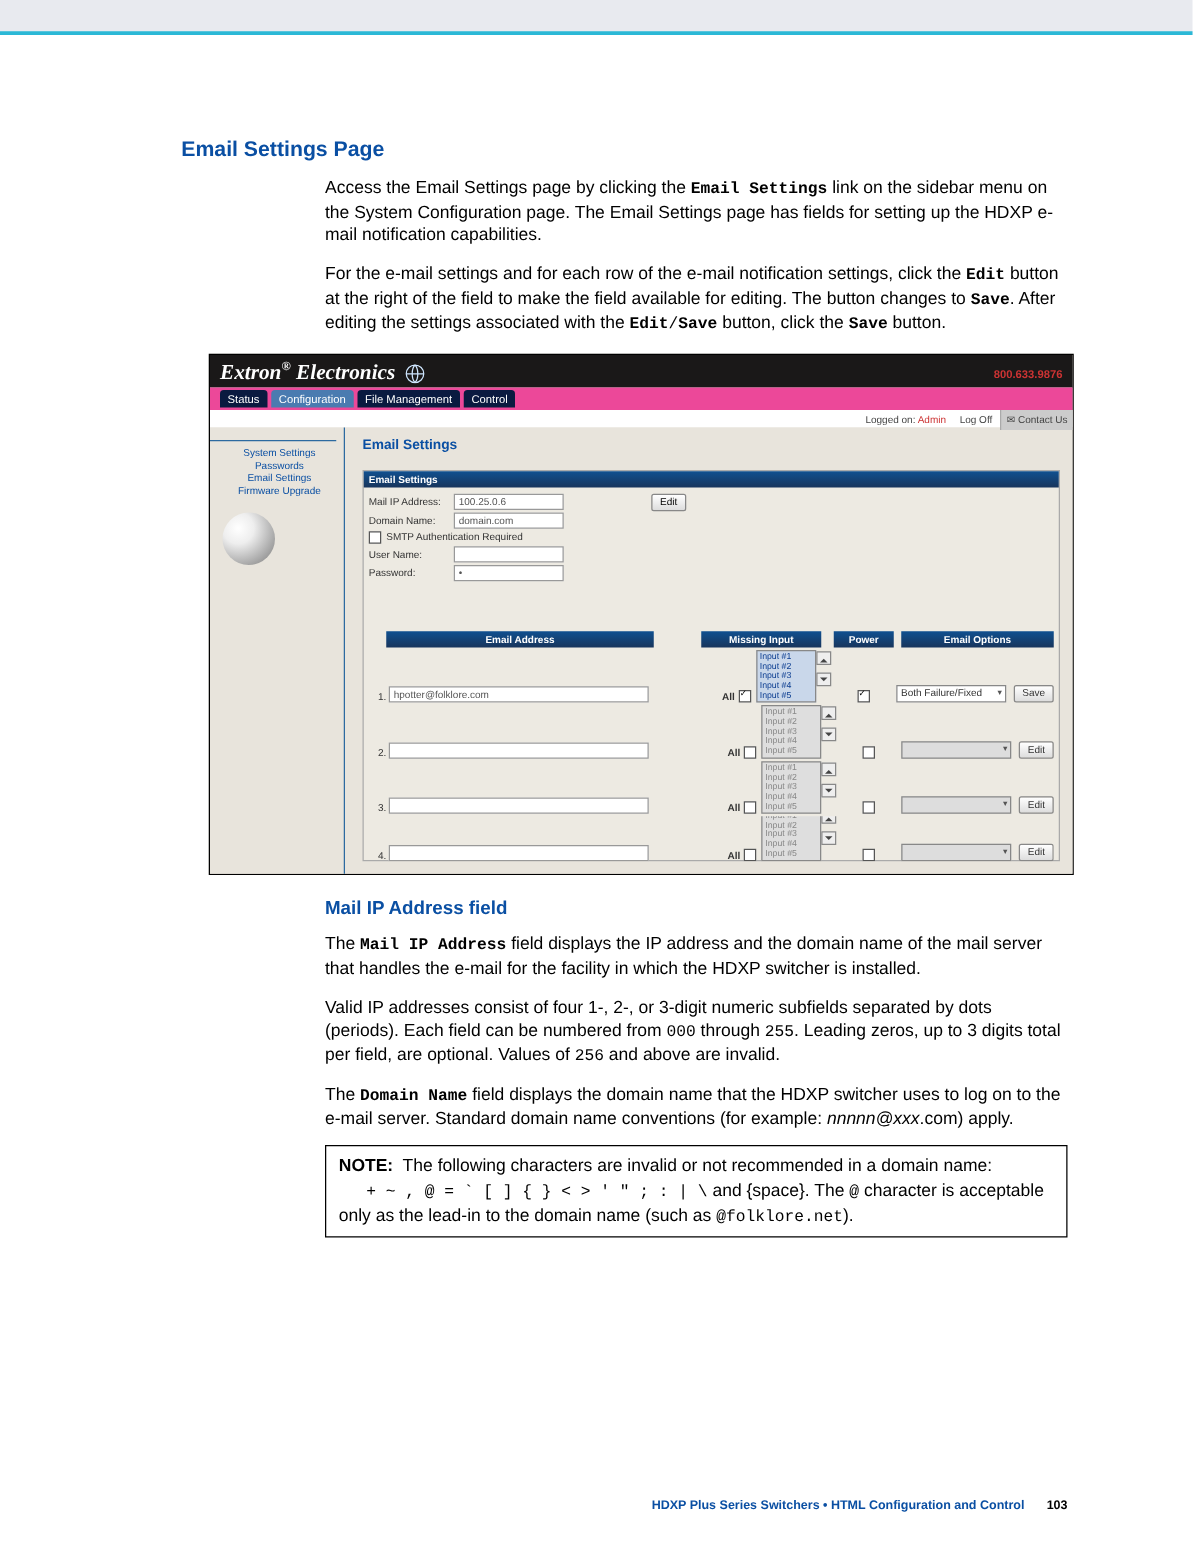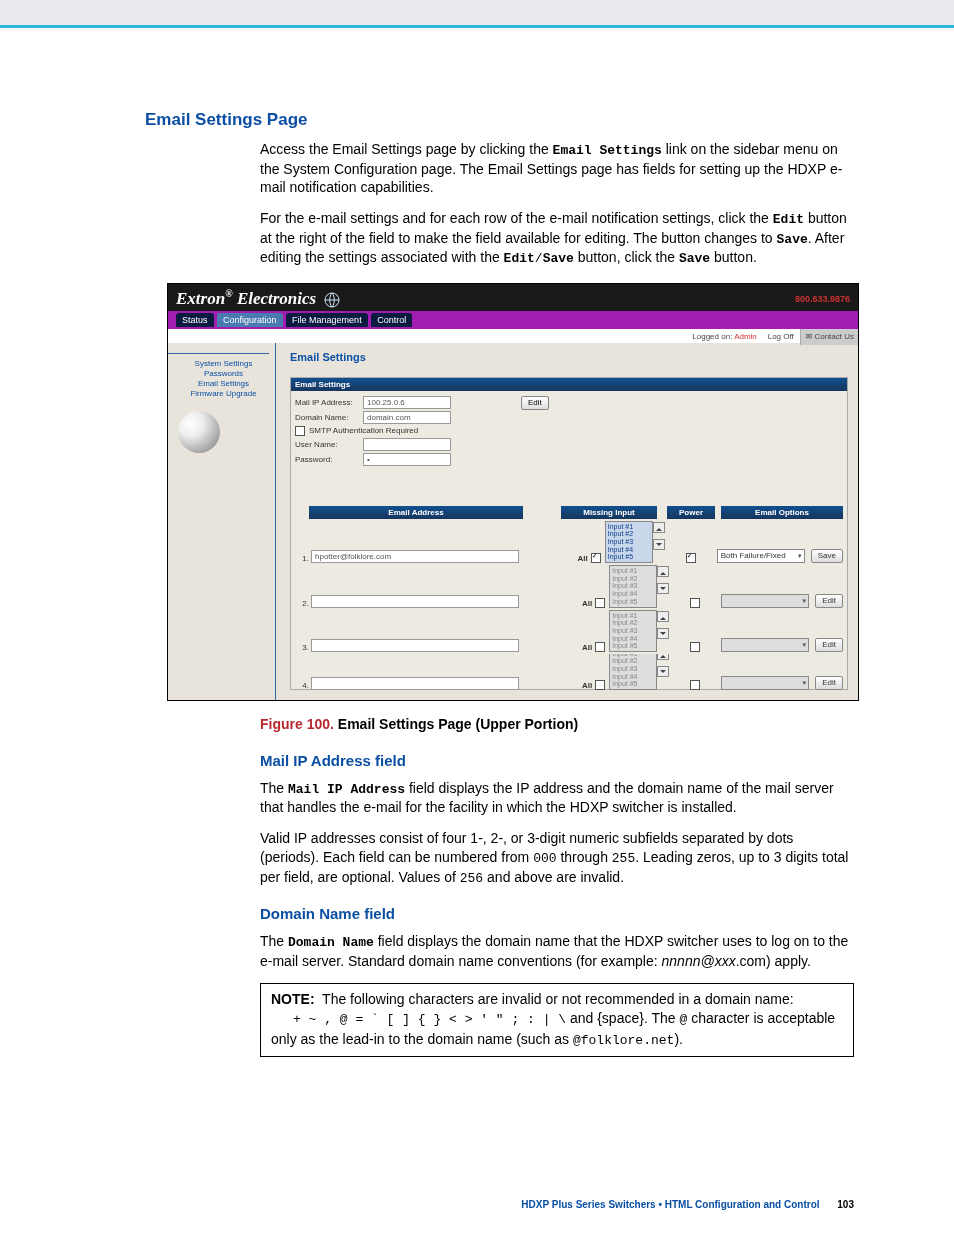--- a/index.html
+++ b/index.html
@@ -113,21 +113,21 @@
     font-size: 17px;
     font-weight: bold;
     font-style: italic;
   }
   .shot-hdr .reg { font-size: 10px; vertical-align: super; }
   .shot-hdr svg {
     vertical-align: middle;
     margin-left: 4px;
   }
   .shot-tabs {
-    background: #a21caf;
+    background: #ec4899;
     padding: 2px 0 0 8px;
     font-size: 9px;
     position: relative;
     height: 16px;
   }
   .shot-tab {
     display: inline-block;
     background: #0a1a40;
     color: #fff;
     padding: 2px 6px;
@@ -526,33 +526,29 @@
                 <span class="optsel dis"></span>
                 <span style="width:6px"></span>
                 <span class="btn">Edit</span>
               </div>
             </div>
           </div>
         </div>
       </div>
     </div>
 
-    <p class="figure-caption">
-      <span class="fignum">Figure 100.</span><span class="figtitle"> Email Settings Page (Upper Portion)</span>
-    </p>
 
     <div class="h2">Mail IP Address field</div>
     <p class="body-text">
       <span>The </span><span class="code">Mail IP Address</span><span> field displays the IP address and the domain name of the mail server that handles the e-mail for the facility in which the HDXP switcher is installed.</span>
     </p>
     <p class="body-text">
       <span>Valid IP addresses consist of four 1-, 2-, or 3-digit numeric subfields separated by dots (periods). Each field can be numbered from </span><span class="code-r">000</span><span> through </span><span class="code-r">255</span><span>. Leading zeros, up to 3 digits total per field, are optional. Values of </span><span class="code-r">256</span><span> and above are invalid.</span>
     </p>
 
-    <div class="h2">Domain Name field</div>
     <p class="body-text">
       <span>The </span><span class="code">Domain Name</span><span> field displays the domain name that the HDXP switcher uses to log on to the e-mail server. Standard domain name conventions (for example: </span><span class="italic">nnnnn@xxx</span><span>.com) apply.</span>
     </p>
 
     <div class="note-box">
       <span class="nlabel">NOTE:</span>&nbsp;
       <span>The following characters are invalid or not recommended in a domain name: </span><br>
       <span class="code-r" style="margin-left:22px">+ ~ , @ = ` [ ] { } &lt; &gt; ' " ; : | \</span><span> and {space}. The </span><span class="code-r">@</span><span> character is acceptable only as the lead-in to the domain name (such as </span><span class="code-r">@folklore.net</span><span>).</span>
     </div>
 

